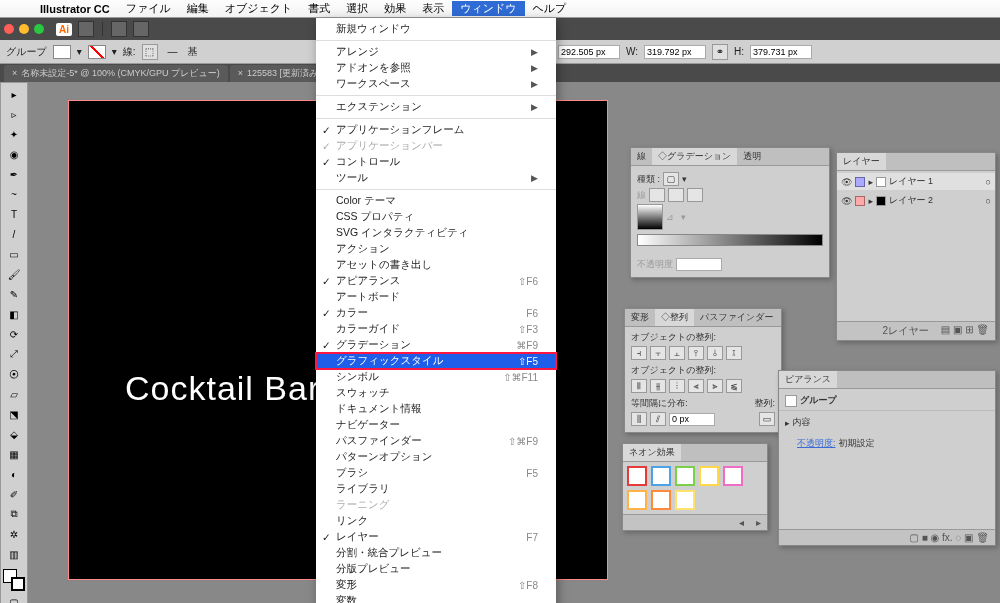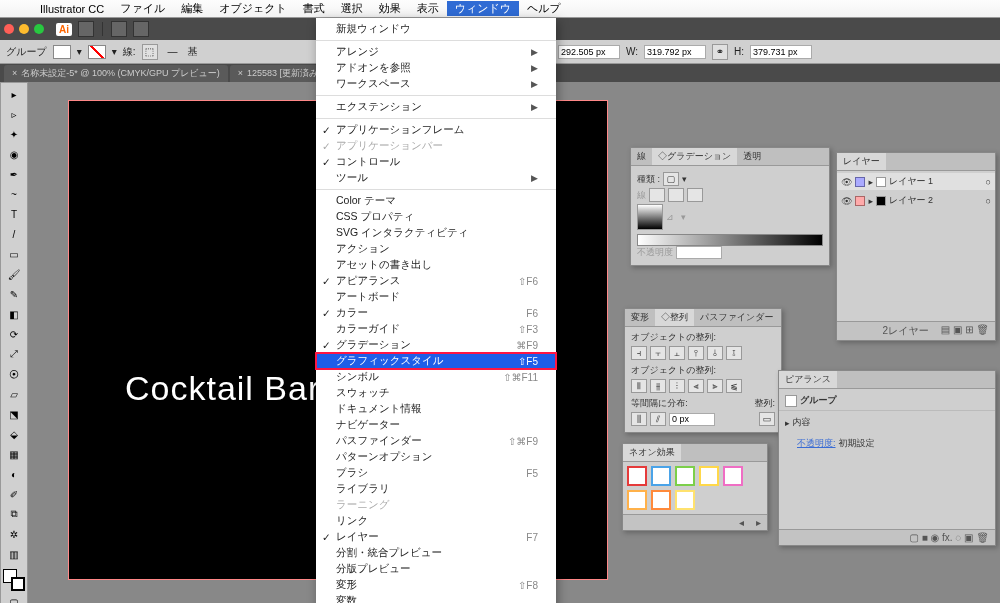--- a/index.html
+++ b/index.html
@@ -56,21 +56,21 @@
 .panel input{width:46px;height:13px;border:1px solid #aaa;font-size:9px;background:#fff;padding:0 2px}
 .swatchrow{display:flex;gap:4px;flex-wrap:wrap;padding:4px}
 .swatchrow i{width:20px;height:20px;border:2px solid; display:block}
 .panel .ft{background:#c3c3c3;border-top:1px solid #999;display:flex;justify-content:flex-end;gap:12px;padding:2px 6px;font-size:10px;color:#555}
 </style>
 </head>
 <body>
 
 <div class="menubar">
   <span class="apple"></span>
-  <span style="font-weight:normal">Illustrator CC</span>
+  <span style="font-weight:bold">Illustrator CC</span>
   <span>ファイル</span>
   <span>編集</span>
   <span>オブジェクト</span>
   <span>書式</span>
   <span>選択</span>
   <span>効果</span>
   <span>表示</span>
   <span class="active">ウィンドウ</span>
   <span>ヘルプ</span>
 </div>
@@ -303,21 +303,21 @@
         <span>線</span>
         <div class="ib"></div>
         <div class="ib"></div>
         <div class="ib"></div>
       </div>
     <div class="row">
         <div style="width:26px;height:26px;border:1px solid #999;background:linear-gradient(#fff,#000)"></div>
         <span style="color:#999">⊿  &nbsp; ▾</span>
       </div>
     <div class="gradbar"></div>
-    <div class="row" style="color:#999;margin-top:0">
+    <div class="row" style="color:#999;margin-top:12px">
         <span>不透明度</span>
         <input disabled="" style="">
       </div>
   </div>
 </div>
 
 <div class="panel" style="top:152px;left:836px;width:160px">
   <div class="ptabs">
       <span class="act">レイヤー</span>
     </div>

